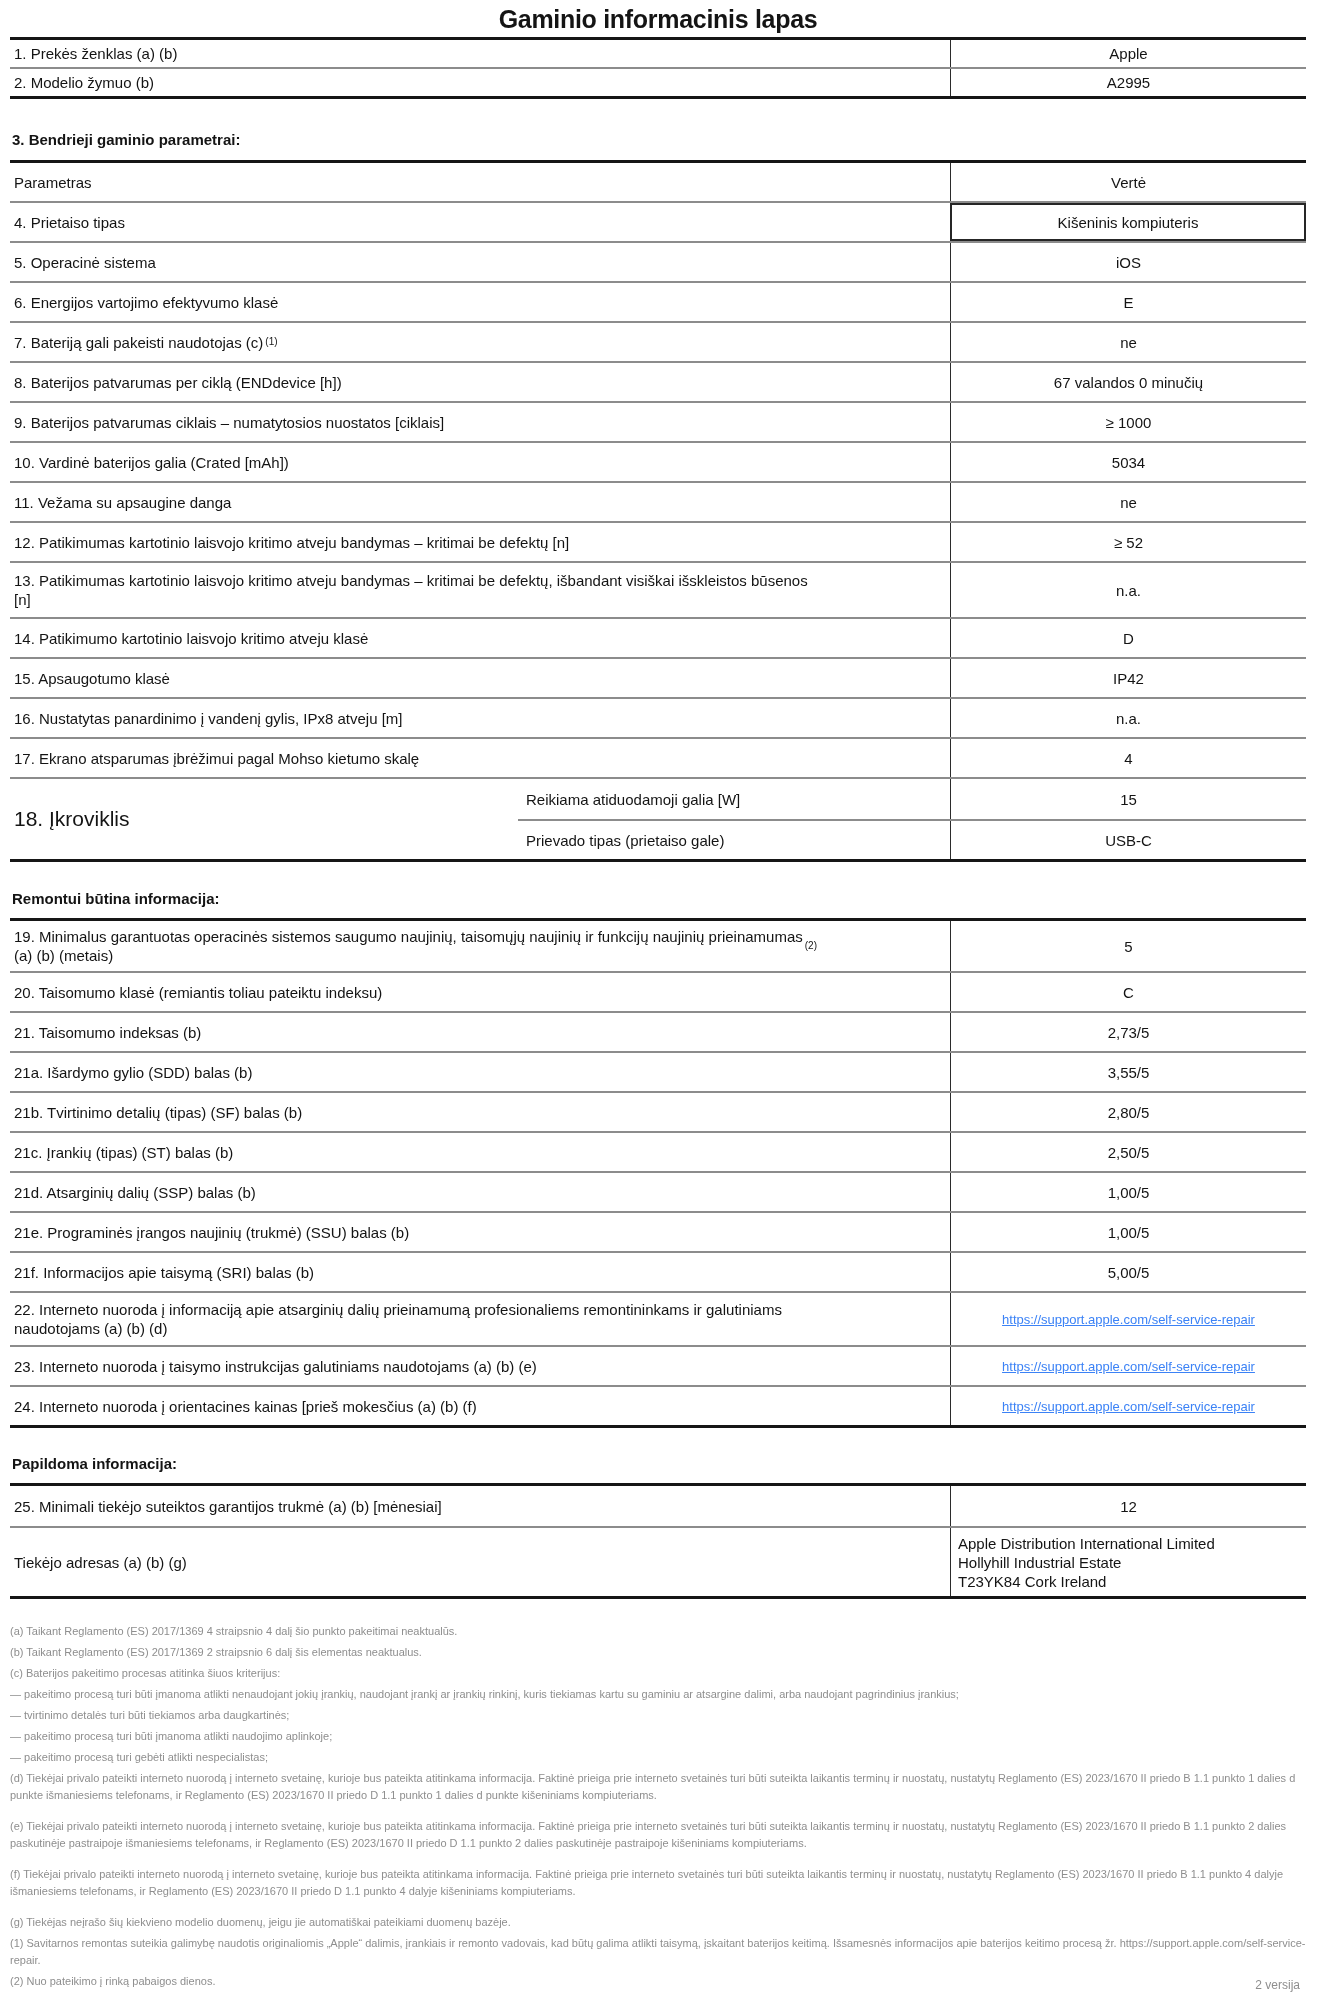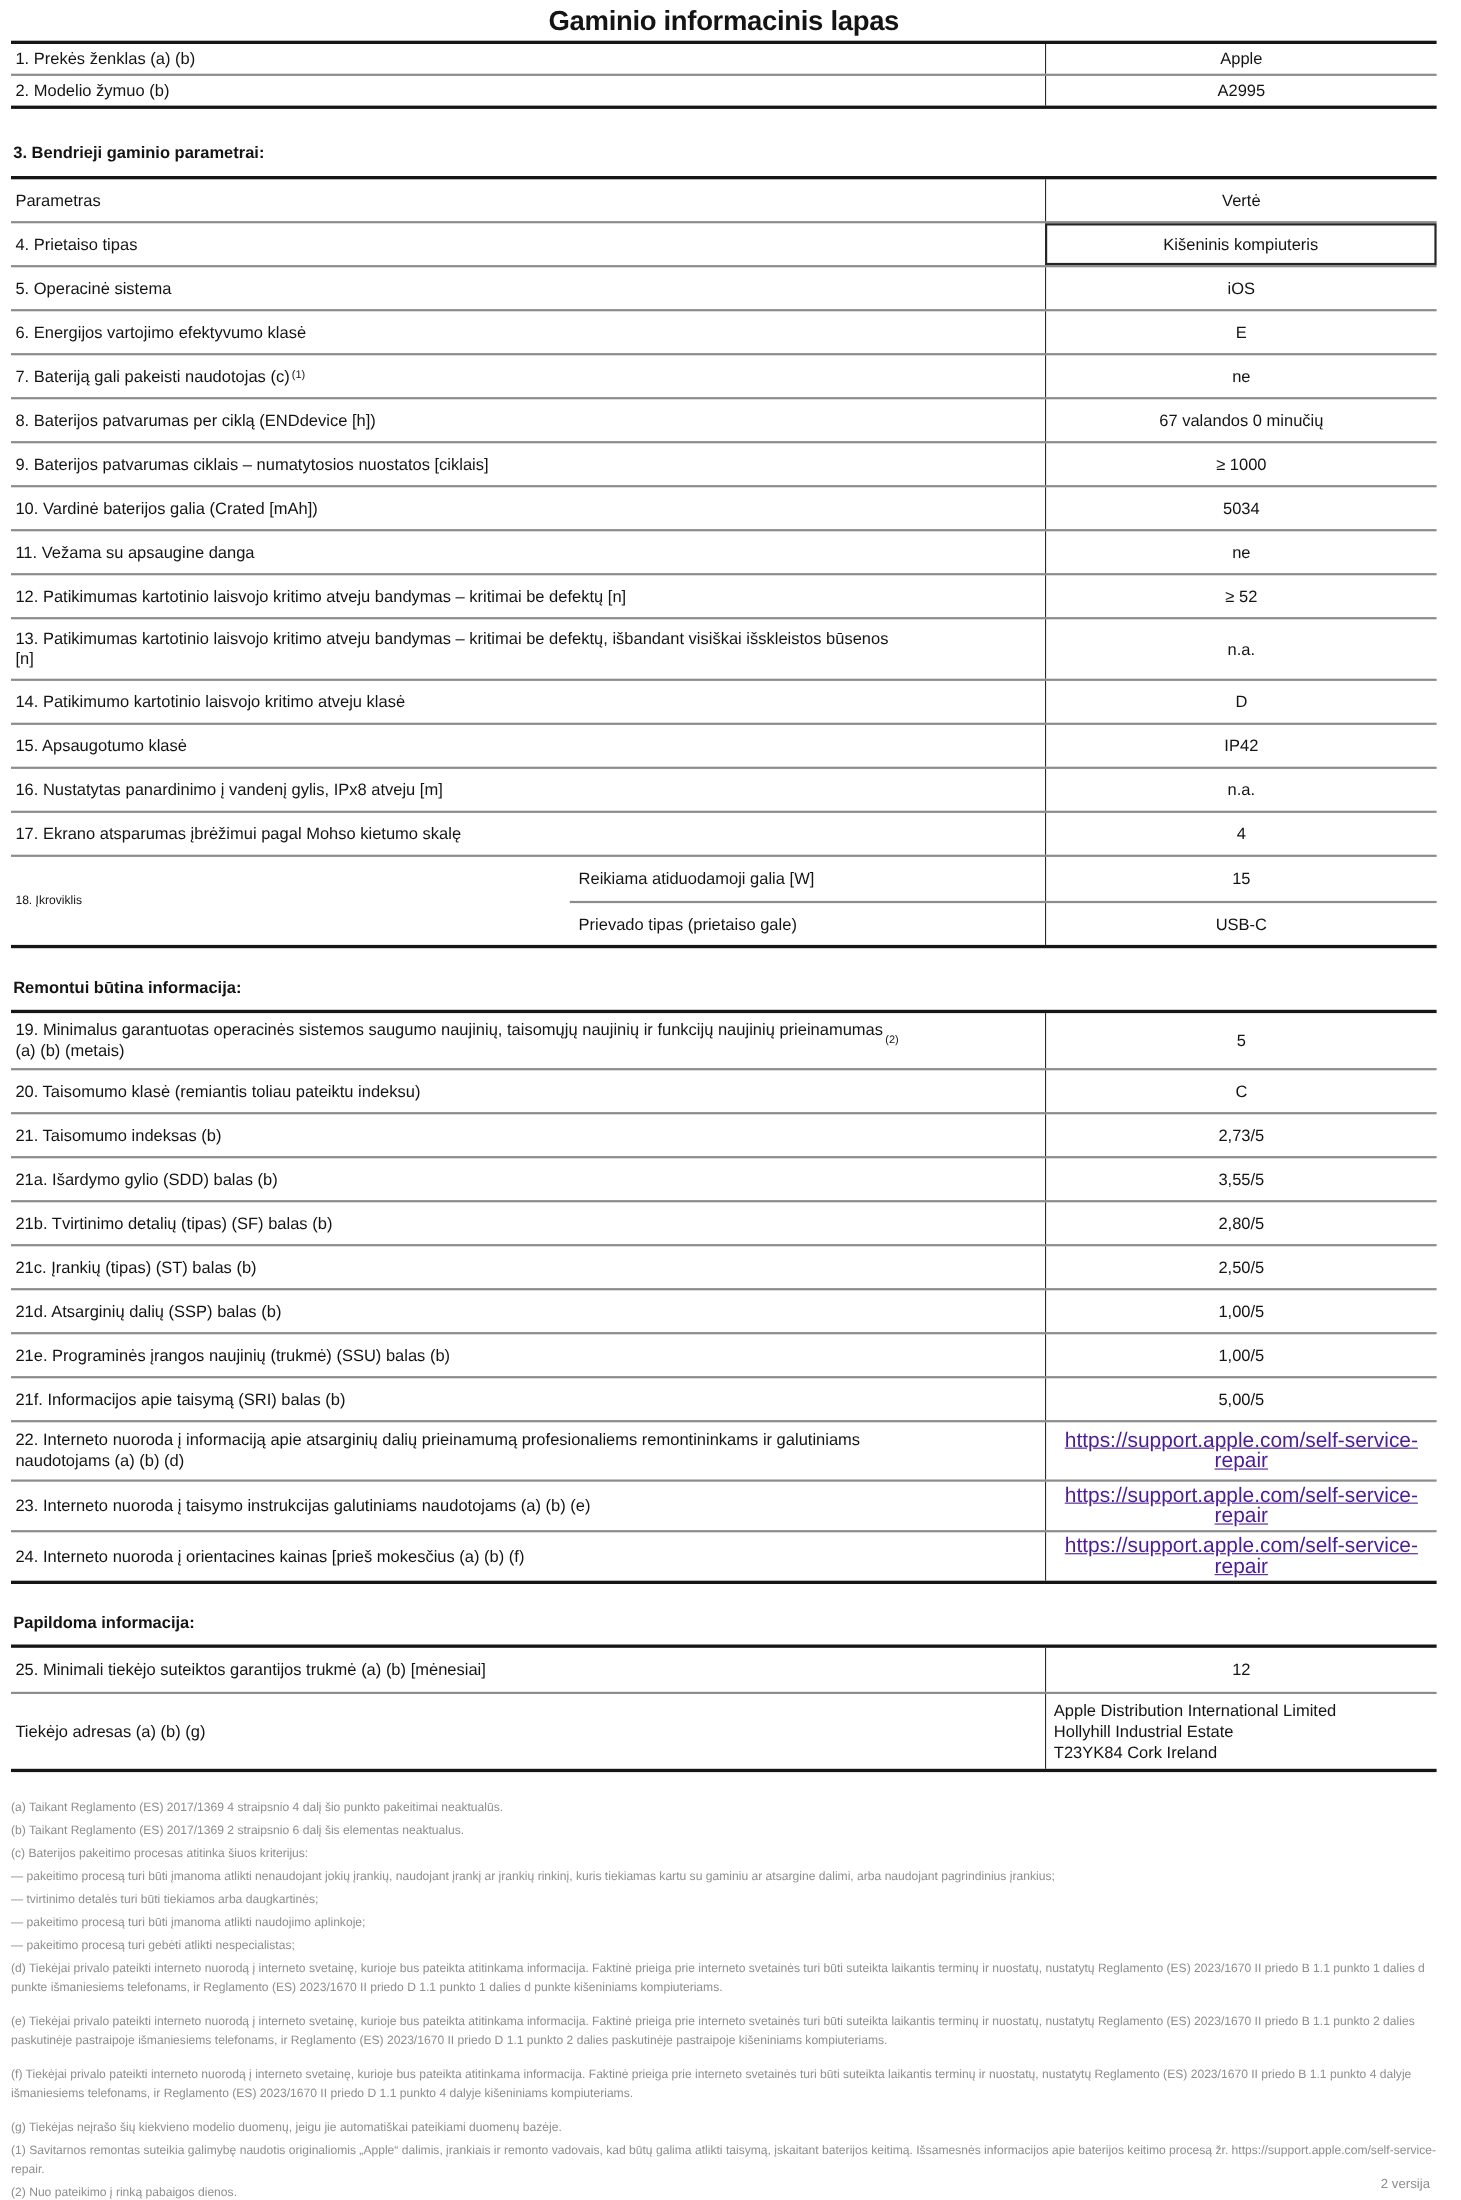--- a/index.html
+++ b/index.html
@@ -28,27 +28,27 @@
   .t-extra .row-25 { min-height:40px; }
   .t-extra .row-supplier { min-height:70px; }
 
   .section-heading { font-size:15px; font-weight:700; }
   .h-general { margin:32px 0 12px 2px; }
   .h-repair  { margin:28px 0 11px 2px; }
   .h-extra   { margin:27px 0 11px 2px; }
 
   
   .row-charger { display:flex; }
-  .charger-lbl { flex:0 0 508px; display:flex; align-items:center; padding:4px 8px 4px 4px; font-size:11px; }
+  .charger-lbl { flex:0 0 508px; display:flex; align-items:center; padding:4px 8px 4px 4px; font-size:21px; }
   .charger-sub { flex:1 1 auto; display:flex; flex-direction:column; }
   .subrow { display:flex; flex:1 1 auto; min-height:40px; }
   .subrow + .subrow { border-top:2px solid #8c8c8c; }
   .sub-lbl { flex:0 0 432px; display:flex; align-items:center; padding:4px 8px; font-size:15px; }
 
-  a.link, .link { color:#4c1d95; text-decoration:underline; cursor:pointer; font-size:19px; }
+  a.link, .link { color:#3b82f6; text-decoration:underline; cursor:pointer; font-size:13px; }
 
   .footnotes { margin-top:24px; color:#8e8e8e; font-size:11px; line-height:17px; }
   .fn { margin-bottom:4px; }
   .fn-para { margin-bottom:14px; max-width:1305px; }
   .version { position:absolute; right:16px; bottom:8px; color:#8e8e8e; font-size:12px; }
 </style>
 </head>
 <body>
 
 <div class="page">

